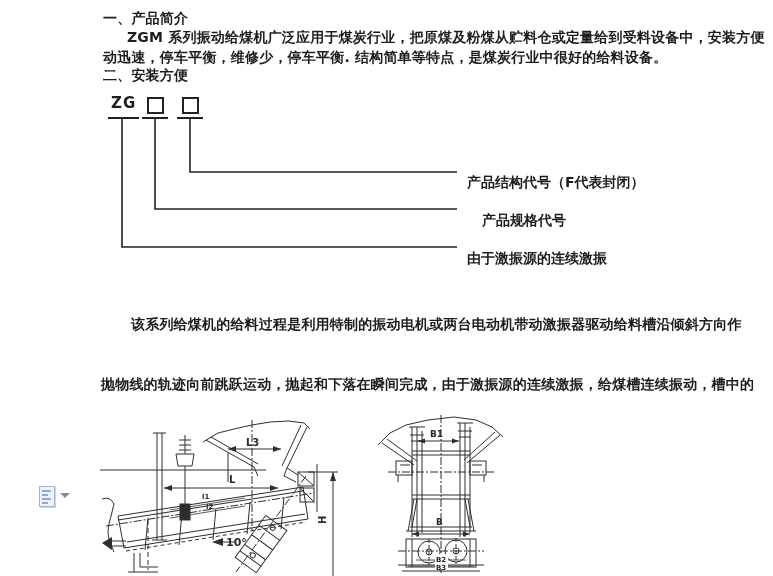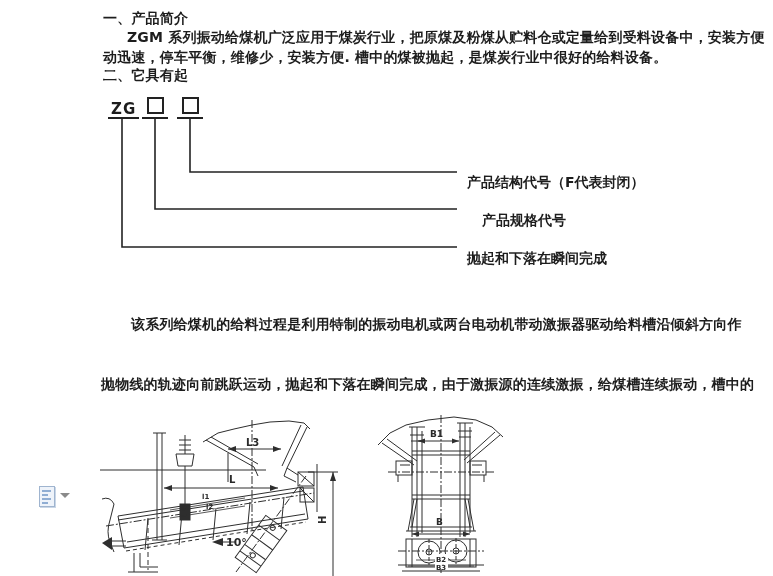--- a/index.html
+++ b/index.html
@@ -26,42 +26,42 @@
     border-left:5px solid transparent;border-right:5px solid transparent;
     border-top:5px solid #8a8a8a;}
 </style>
 </head>
 <body>
 
 <div class="page">
 
   <div class="t heading" style="left:103px;top:8px">一、产品简介</div>
   <div class="t" style="left:127px;top:27px">ZGM 系列振动给煤机广泛应用于煤炭行业，把原煤及粉煤从贮料仓或定量给到受料设备中，安装方便</div>
-  <div class="t" style="left:103px;top:47px">动迅速，停车平衡，维修少，安装方便. 槽中的煤被抛起，是煤炭行业中很好的给料设备。</div>
-
-  <div class="t heading" style="left:103px;top:65px">二、它具有起</div>
-
-  <div class="zg" style="left:111px;top:100px">ZG</div>
+  <div class="t" style="left:103px;top:47px">动迅速，停车平衡，维修少，停车平衡. 结构简单等特点，是煤炭行业中很好的给料设备。</div>
+
+  <div class="t heading" style="left:103px;top:65px">二、安装方便</div>
+
+  <div class="zg" style="left:111px;top:94px">ZG</div>
   <div class="mbox" style="left:147px;top:97px"></div>
   <div class="mbox" style="left:182px;top:97px"></div>
   <div class="uline" style="left:108px;top:117px;width:31px"></div>
   <div class="uline" style="left:142px;top:117px;width:26px"></div>
   <div class="uline" style="left:177px;top:117px;width:26px"></div>
 
   <svg style="left:100px;top:117px" width="580" height="140" viewBox="0 0 580 140">
     <g stroke="#222" stroke-width="1.6" fill="none">
       <path d="M90 2 V55 H357"></path>
       <path d="M55 2 V92 H357"></path>
       <path d="M22 2 V130 H357"></path>
     </g>
   </svg>
 
   <div class="diagram-label" style="left:467px;top:163px">产品结构代号（F代表封闭）</div>
   <div class="diagram-label" style="left:482px;top:201px">产品规格代号</div>
-  <div class="diagram-label" style="left:467px;top:239px">抛起和下落在瞬间完成</div>
+  <div class="diagram-label" style="left:467px;top:239px">由于激振源的连续激振</div>
 
   <div class="t" style="left:131px;top:314px">该系列给煤机的给料过程是利用特制的振动电机或两台电动机带动激振器驱动给料槽沿倾斜方向作</div>
   <div class="t" style="left:101px;top:374px">抛物线的轨迹向前跳跃运动，抛起和下落在瞬间完成，由于激振源的连续激振，给煤槽连续振动，槽中的</div>
 
   <svg style="left:100px;top:420px" width="245" height="156" viewBox="0 0 245 156">
     <g stroke="#2e2e2e" stroke-width="1" fill="none">
 
       <path d="M103 22 L118 13 L134 9 L152 5 L170 2 L189 1 L204 3 L210 9"></path>
 
       <path d="M106 20 L154 47"></path>

